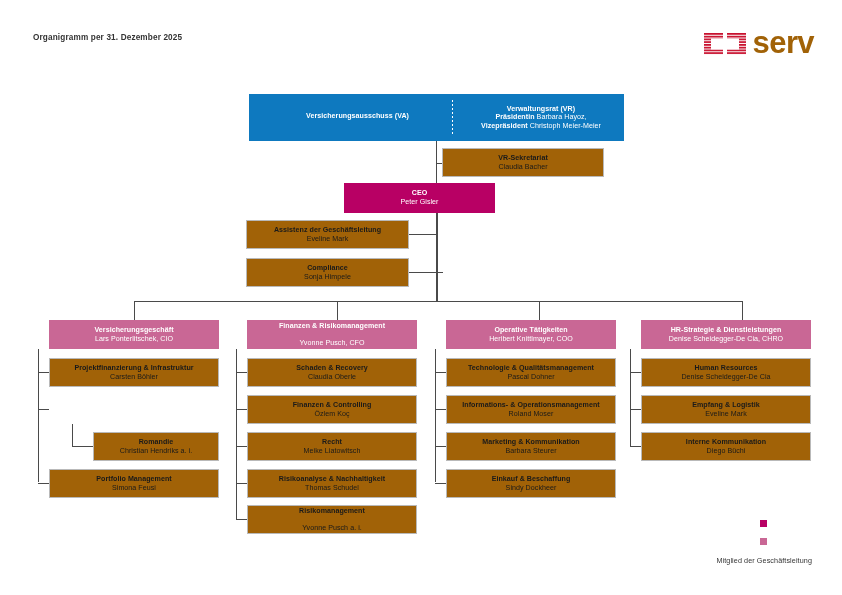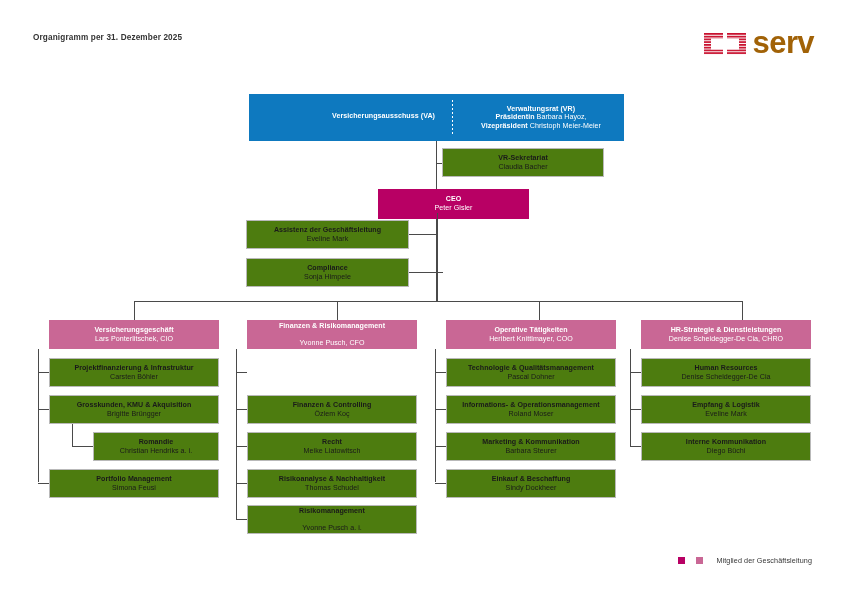--- a/index.html
+++ b/index.html
@@ -34,42 +34,42 @@
   .node{
     position:absolute;box-sizing:border-box;
     display:flex;flex-direction:column;align-items:center;justify-content:center;
     text-align:center;line-height:1.22;
   }
   .node .t1{font-size:7.1px;font-weight:700;letter-spacing:.05px;}
   .node .t2{font-size:7.1px;font-weight:400;letter-spacing:.05px;}
   .node .t1 .reg{font-weight:400;}
 
   .grey{
-    background:#4d7c0f;border:1px solid #b9b9b9;color:#1a1a1a;
+    background:#a16207;border:1px solid #b9b9b9;color:#1a1a1a;
   }
   .blue{background:#0e79bf;color:#ffffff;border:none;}
   .blue .t1{font-weight:700;}
   .magenta{background:#b80064;color:#ffffff;border:none;}
   .pink{background:#c96795;color:#ffffff;border:none;}
 
   
   .ln{position:absolute;background:#4a4a4a;}
   .lnv{width:1px;}
   .lnh{height:1px;}
   .dotline{
     position:absolute;width:1px;
     background-image:linear-gradient(to bottom,#ffffff 0 2px,transparent 2px 4px);
     background-size:1px 4px;
   }
 
   
   .legend{
     position:absolute;right:30px;bottom:30px;
     display:flex;align-items:center;gap:11px;
-    font-size:7.2px;color:#333;
+    font-size:7.2px;color:#333;flex-direction:column;
   }
   .sw{width:7px;height:7px;display:inline-block;}
   .sw-a{background:#b80064;}
   .sw-b{background:#c96795;}
   .legend-label{margin-left:2px;letter-spacing:.1px;}
 </style>
 </head>
 <body>
 
 <div id="page">
@@ -87,39 +87,39 @@
         <path d="M0 0 H19 V5.5 H7 V16.5 H19 V22 H0 Z" fill="url(#strp)"></path>
       </svg>
       <svg width="19" height="22" viewBox="0 0 19 22">
         <path d="M0 0 H19 V22 H0 V16.5 H12 V5.5 H0 Z" fill="url(#strp)"></path>
       </svg>
     </span>
     <span class="logo-word">serv</span>
   </div>
 
   <div class="node blue" style="left:249px;top:94px;width:375px;height:47px;"></div>
-  <div class="node blue" style="left:261px;top:94px;width:197px;height:45px;background:transparent;padding-left:48px;">
+  <div class="node blue" style="left:235px;top:94px;width:197px;height:45px;background:transparent;padding-left:48px;">
     <div class="t1">Versicherungsausschuss (VA)</div>
   </div>
   <div class="dotline" style="left:452px;top:100px;height:35px;"></div>
   <div class="node blue" style="left:458px;top:94px;width:166px;height:47px;background:transparent;">
     <div class="t1">Verwaltungsrat (VR)</div>
     <div class="t1"><span>Präsidentin</span> <span class="reg">Barbara Hayoz,</span></div>
     <div class="t1"><span>Vizepräsident</span> <span class="reg">Christoph Meier-Meier</span></div>
   </div>
 
   <div class="ln lnv" style="left:436px;top:141px;height:160px;"></div>
 
   <div class="ln lnh" style="left:436px;top:163px;width:6px;"></div>
   <div class="node grey" style="left:442px;top:148px;width:162px;height:29px;">
     <div class="t1">VR-Sekretariat</div>
     <div class="t2">Claudia Bacher</div>
   </div>
 
-  <div class="node magenta" style="left:378px;top:183px;width:151px;height:30px;margin-top:6px;">
+  <div class="node magenta" style="left:344px;top:183px;width:151px;height:30px;">
     <div class="t1">CEO</div>
     <div class="t2">Peter Gisler</div>
   </div>
 
   <div class="ln lnv" style="left:437px;top:213px;height:88px;"></div>
 
   <div class="ln lnh" style="left:409px;top:234px;width:28px;"></div>
   <div class="node grey" style="left:246px;top:220px;width:163px;height:29px;">
     <div class="t1">Assistenz der Geschäftsleitung</div>
     <div class="t2">Eveline Mark</div>
@@ -143,43 +143,43 @@
     <div class="t1">Versicherungsgeschäft</div>
     <div class="t2">Lars Ponterlitschek, CIO</div>
   </div>
   <div class="ln lnv" style="left:38px;top:349px;height:133px;"></div>
   <div class="ln lnh" style="left:38px;top:372px;width:11px;"></div>
   <div class="node grey" style="left:49px;top:358px;width:170px;height:29px;">
     <div class="t1">Projektfinanzierung &amp; Infrastruktur</div>
     <div class="t2">Carsten Böhler</div>
   </div>
   <div class="ln lnh" style="left:38px;top:409px;width:11px;"></div>
-  <div class="node grey" style="left:49px;top:395px;width:170px;height:29px;">
-    <div class="t1">Grosskunden, KMU &amp; Akquisition</div>
-    <div class="t2">Brigitte Brüngger</div>
-  </div>
 
   <div class="ln lnv" style="left:72px;top:424px;height:22px;"></div>
   <div class="ln lnh" style="left:72px;top:446px;width:21px;"></div>
   <div class="node grey" style="left:93px;top:432px;width:126px;height:29px;">
     <div class="t1">Romandie</div>
     <div class="t2">Christian Hendriks a. i.</div>
   </div>
   <div class="ln lnh" style="left:38px;top:483px;width:11px;"></div>
   <div class="node grey" style="left:49px;top:469px;width:170px;height:29px;">
     <div class="t1">Portfolio Management</div>
     <div class="t2">Simona Feusi</div>
   </div>
 
   <div class="node pink" style="left:247px;top:320px;width:170px;height:29px;gap:8px;">
     <div class="t1">Finanzen &amp; Risikomanagement</div>
     <div class="t2">Yvonne Pusch, CFO</div>
   </div>
   <div class="ln lnv" style="left:236px;top:349px;height:170px;"></div>
   <div class="ln lnh" style="left:236px;top:372px;width:11px;"></div>
+  <div class="node grey" style="left:247px;top:358px;width:170px;height:29px;">
+    <div class="t1">Schaden &amp; Recovery</div>
+    <div class="t2">Claudia Oberle</div>
+  </div>
   <div class="ln lnh" style="left:236px;top:409px;width:11px;"></div>
   <div class="node grey" style="left:247px;top:395px;width:170px;height:29px;">
     <div class="t1">Finanzen &amp; Controlling</div>
     <div class="t2">Özlem Koç</div>
   </div>
   <div class="ln lnh" style="left:236px;top:446px;width:11px;"></div>
   <div class="node grey" style="left:247px;top:432px;width:170px;height:29px;">
     <div class="t1">Recht</div>
     <div class="t2">Meike Liatowitsch</div>
   </div>

